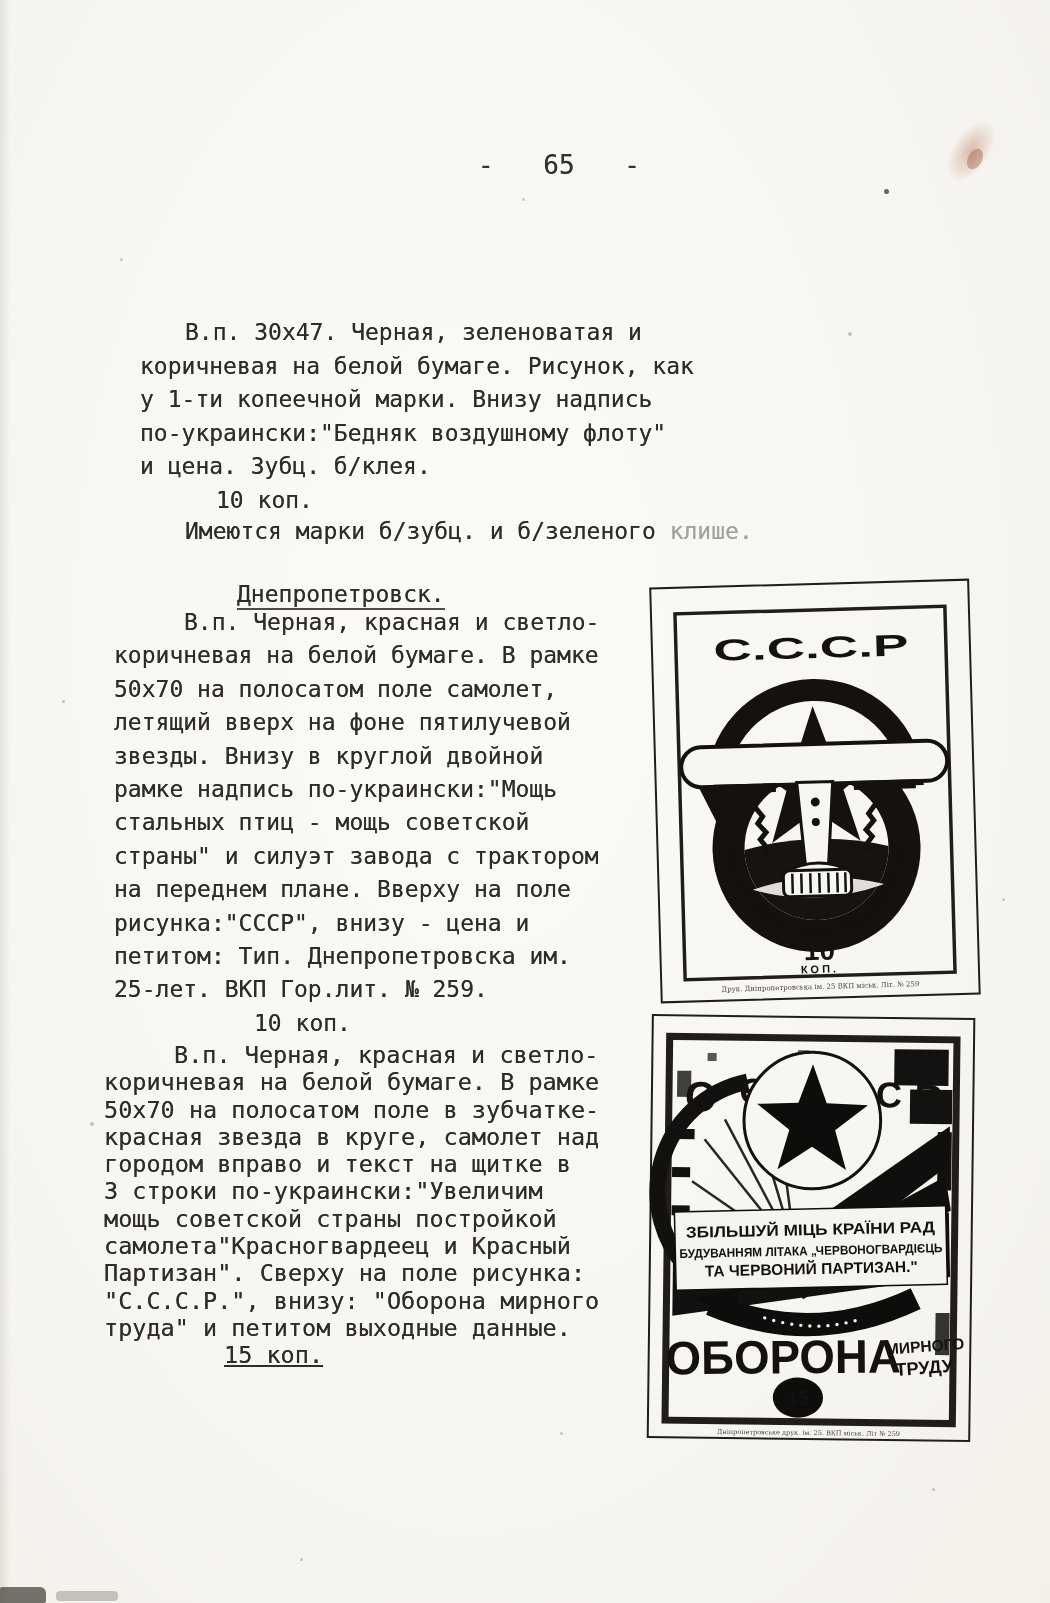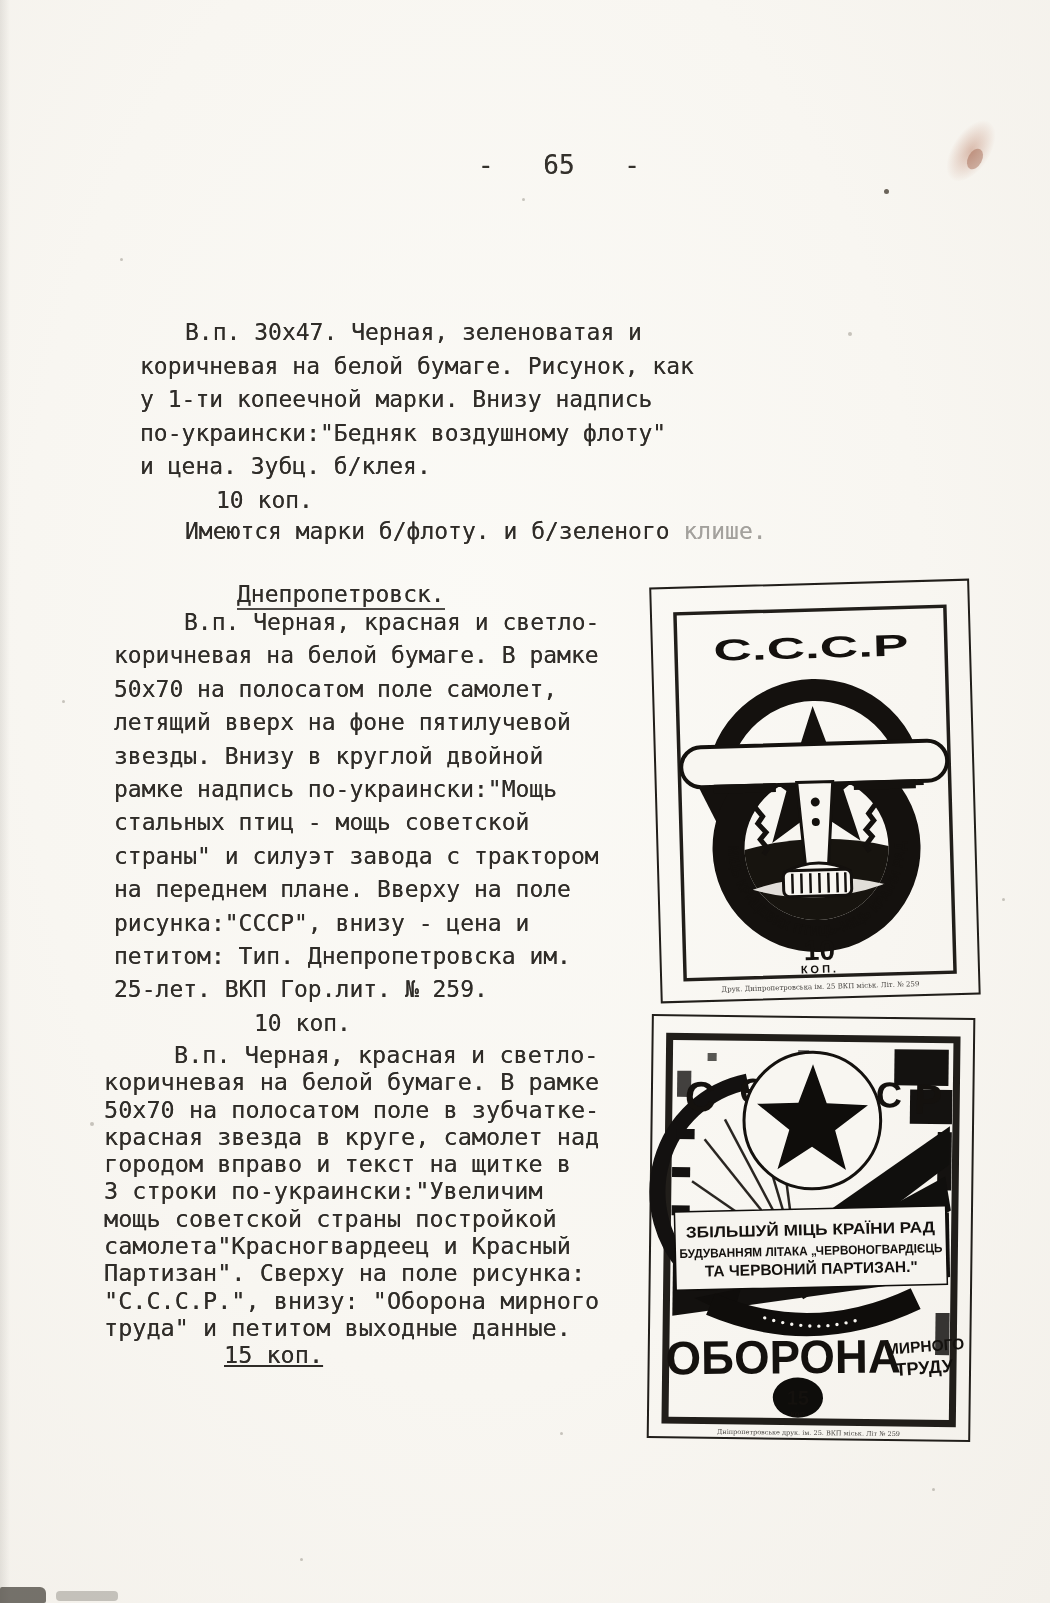--- a/index.html
+++ b/index.html
@@ -52,21 +52,21 @@
 
   <div id="para1" class="tblock">
     <div class="line pad45">В.п. 30х47. Черная, зеленоватая и</div>
     <div class="line">коричневая на белой бумаге. Рисунок, как</div>
     <div class="line">у 1-ти копеечной марки. Внизу надпись</div>
     <div class="line">по-украински:"Бедняк воздушному флоту"</div>
     <div class="line">и цена. Зубц. б/клея.</div>
     <div class="line pad76">10 коп.</div>
   </div>
 
-  <div id="note-line" class="tblock"><span>Имеются марки б/флоту. и б/зеленого </span><span class="faded">клише.</span></div>
+  <div id="note-line" class="tblock"><span>Имеются марки б/зубц. и б/зеленого </span><span class="faded">клише.</span></div>
 
   <div id="heading" class="tblock">
     <span class="u">Днепропетровск.</span>
   </div>
 
   <div id="para2" class="tblock">
     <div class="line pad70">В.п. Черная, красная и светло-</div>
     <div class="line">коричневая на белой бумаге. В рамке</div>
     <div class="line">50х70 на полосатом поле самолет,</div>
     <div class="line">летящий вверх на фоне пятилучевой</div>

